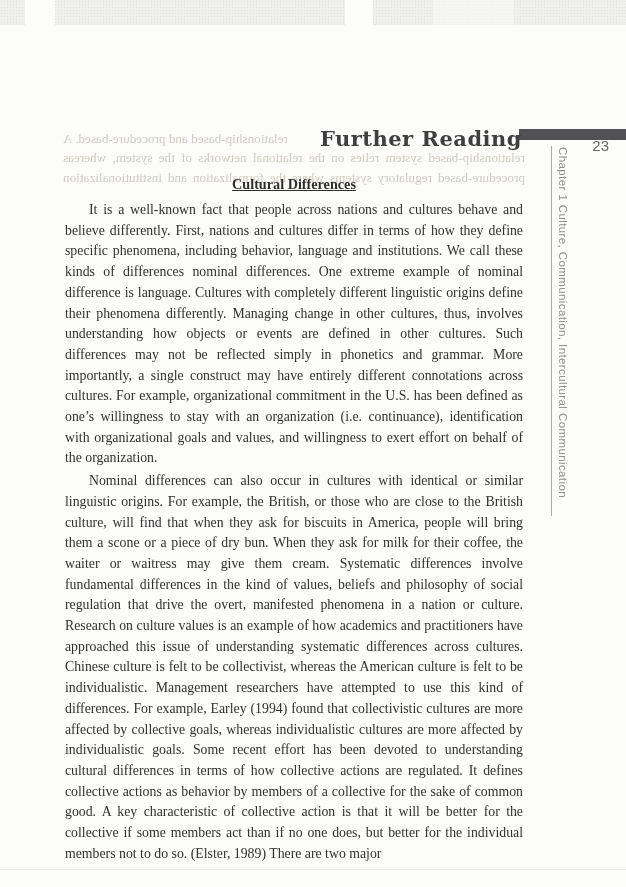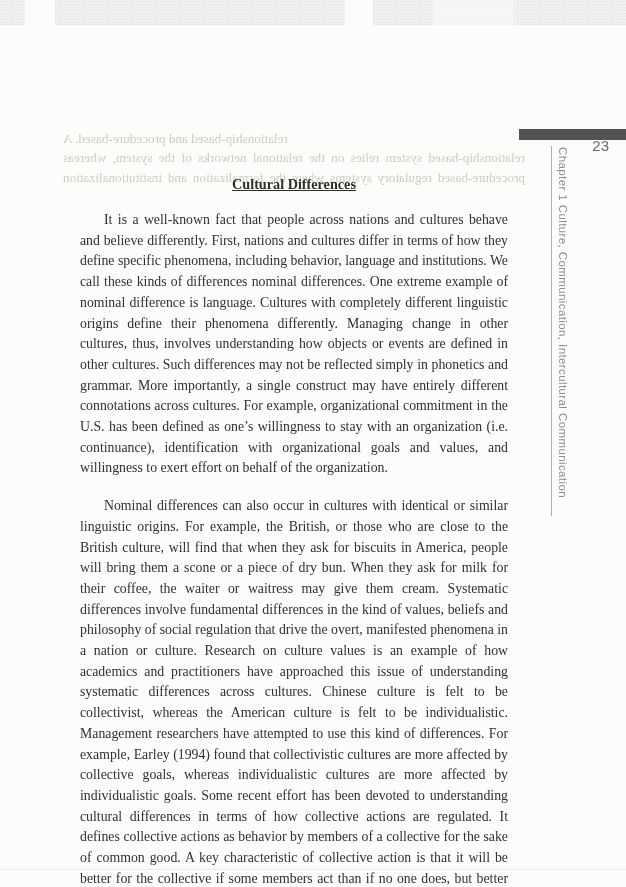--- a/index.html
+++ b/index.html
@@ -52,40 +52,41 @@
     font-size:11.5px;letter-spacing:.4px;color:#8e8e8e;
     white-space:nowrap;
   }
   
   .article{position:absolute;left:63px;top:176px;width:462px;z-index:1;}
   .article h2{
     margin:0 0 7px 0;text-align:center;
     font-size:14.2px;font-weight:bold;color:#2e2e2e;text-decoration:underline;
   }
   .article p{
-    margin:17px;font-size:13.8px;line-height:20.7px;
+    margin:2px;font-size:13.8px;line-height:20.7px;
     text-align:justify;text-indent:24px;color:#303030;
   }
   .bottom-line{position:absolute;left:0;right:0;top:869px;height:1px;background:#ebebe9;}
 </style>
 </head>
 <body>
 
 <div class="page">
 
   <div class="top-band">
     <span class="band-gap g1"></span>
     <span class="band-gap g2"></span>
     <span class="band-light"></span>
   </div>
 
   <div class="bleed l1">relationship-based and procedure-based. A</div>
   <div class="bleed l2">relationship-based system relies on the relational networks of the system, whereas</div>
   <div class="bleed l3">procedure-based regulatory systems where the formalization and institutionalization</div>
 
+  <h1 class="further-title">Further Reading</h1>
   <div class="title-bar"></div>
 
   <div class="page-num">23</div>
   <div class="v-rule"></div>
   <div class="v-chapter">Chapter 1 Culture, Communication, Intercultural Communication</div>
 
   <div class="article">
     <h2>Cultural Differences</h2>
     <p>It is a well-known fact that people across nations and cultures behave and believe differently. First, nations and cultures differ in terms of how they define specific phenomena, including behavior, language and institutions. We call these kinds of differences nominal differences. One extreme example of nominal difference is language. Cultures with completely different linguistic origins define their phenomena differently. Managing change in other cultures, thus, involves understanding how objects or events are defined in other cultures. Such differences may not be reflected simply in phonetics and grammar. More importantly, a single construct may have entirely different connotations across cultures. For example, organizational commitment in the U.S. has been defined as one’s willingness to stay with an organization (i.e. continuance), identification with organizational goals and values, and willingness to exert effort on behalf of the organization.</p>
     <p>Nominal differences can also occur in cultures with identical or similar linguistic origins. For example, the British, or those who are close to the British culture, will find that when they ask for biscuits in America, people will bring them a scone or a piece of dry bun. When they ask for milk for their coffee, the waiter or waitress may give them cream. Systematic differences involve fundamental differences in the kind of values, beliefs and philosophy of social regulation that drive the overt, manifested phenomena in a nation or culture. Research on culture values is an example of how academics and practitioners have approached this issue of understanding systematic differences across cultures. Chinese culture is felt to be collectivist, whereas the American culture is felt to be individualistic. Management researchers have attempted to use this kind of differences. For example, Earley (1994) found that collectivistic cultures are more affected by collective goals, whereas individualistic cultures are more affected by individualistic goals. Some recent effort has been devoted to understanding cultural differences in terms of how collective actions are regulated. It defines collective actions as behavior by members of a collective for the sake of common good. A key characteristic of collective action is that it will be better for the collective if some members act than if no one does, but better for the individual members not to do so. (Elster, 1989) There are two major</p>

